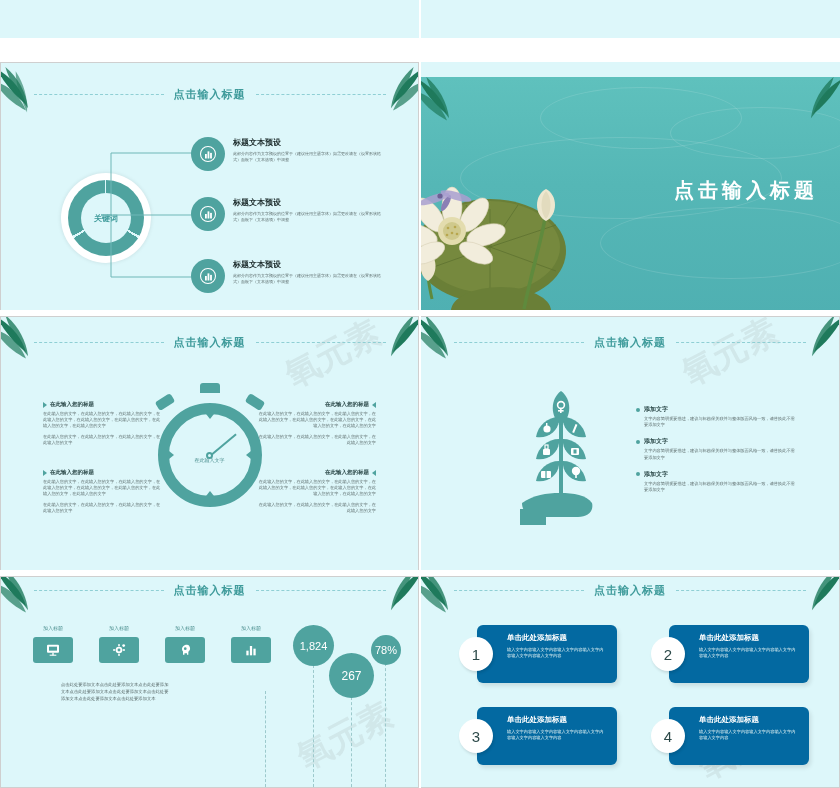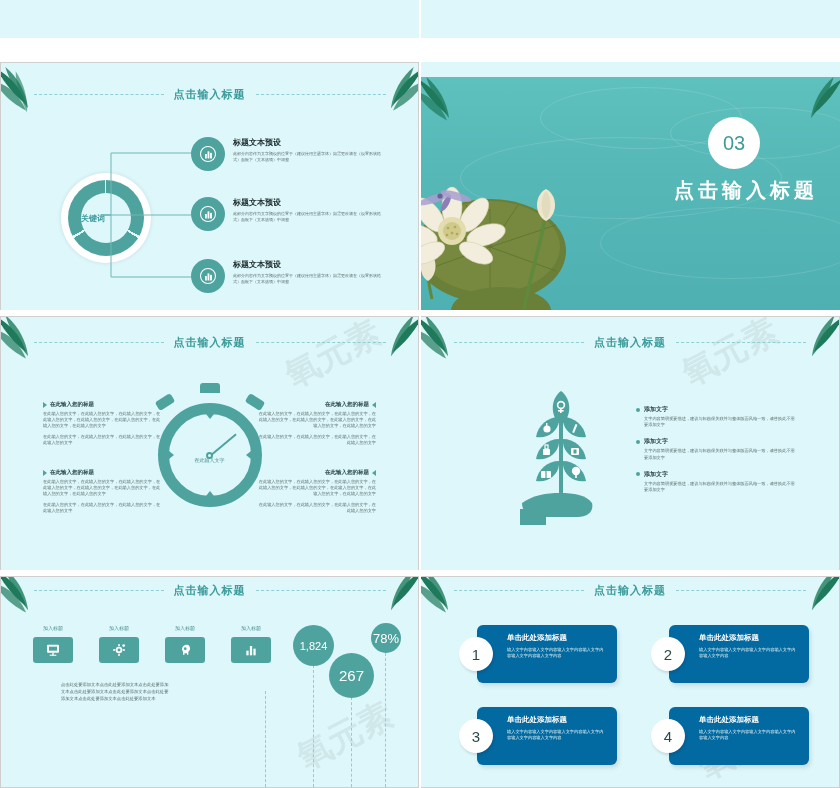--- a/index.html
+++ b/index.html
@@ -38,21 +38,21 @@
   #slideC .sec-title{top:24px;}
   .donutWrap{position:absolute;left:60px;top:164px;width:90px;height:90px;
              transform:translateY(-45px);}
   .donutOuter{position:absolute;inset:0;border-radius:50%;background:#ffffff;
               box-shadow:0 0 4px rgba(0,0,0,.10);}
   .donutRing{position:absolute;left:7px;top:7px;width:76px;height:76px;border-radius:50%;
     background:conic-gradient(#4fa39f 0deg 118deg,#ddf7fa 118deg 122deg,
                               #4fa39f 122deg 238deg,#ddf7fa 238deg 242deg,
                               #4fa39f 242deg 358deg,#ddf7fa 358deg 360deg);}
   .donutHole{position:absolute;left:20px;top:20px;width:50px;height:50px;border-radius:50%;
-             background:#ddf7fa;display:flex;align-items:center;justify-content:flex-start;}
+             background:#ddf7fa;display:flex;align-items:center;justify-content:center;}
   .donutHole span{color:#3f9b9b;font-size:8px;font-weight:bold;}
   .cRow{position:absolute;left:190px;display:flex;align-items:flex-start;gap:8px;}
   .cIcon{width:34px;height:34px;border-radius:50%;background:#4fa39f;flex:0 0 34px;
          display:flex;align-items:center;justify-content:center;}
   .cIcon svg{width:18px;height:18px;}
   .cTxt h4{margin:0;font-size:8px;color:#1c2b2b;font-weight:bold;}
   .cTxt p{margin:3px 0 0;font-size:4px;line-height:6px;color:#5e6e6e;width:150px;}
 
   
   #slideD{left:420px;top:62px;width:420px;height:253px;padding:0;background:#ddf7fa;}
@@ -318,21 +318,20 @@
         </g>
 
         <g transform="translate(40,44)">
           <ellipse cx="0" cy="0" rx="3" ry="9" fill="#8b7fb5" transform="rotate(28)"></ellipse>
           <ellipse cx="-12" cy="-4" rx="16" ry="4" fill="#a99fd0" opacity=".85" transform="rotate(-18 -12 -4)"></ellipse>
           <ellipse cx="10" cy="-7" rx="16" ry="4" fill="#a99fd0" opacity=".85" transform="rotate(16 10 -7)"></ellipse>
           <circle cx="-6" cy="-7" r="2.6" fill="#6d6095"></circle>
         </g>
       </svg>
 
-      <div class="secNum">03</div>
       <div class="secHead">点击输入标题</div>
     </div>
   </div>
 
   <div class="slide" id="slideE">
     <div class="bamboo" style="left:-6px;top:-2px;">
       <svg viewBox="0 0 60 60">
           <g fill="#1f7a5c">
         <path d="M2 2 C16 10 26 22 30 36 C22 30 10 18 2 2Z"></path>
         <path d="M10 0 C22 10 30 24 32 40 C24 30 14 14 10 0Z" opacity=".8"></path>
@@ -568,22 +567,22 @@
 
     <div class="gText">点击此处要添加文本点击此处要添加文本点击此处要添加文本点击此处要添加文本点击此处要添加文本点击此处要添加文本点击此处要添加文本点击此处要添加文本</div>
 
     <div class="bubbleArea">
       <div class="stem" style="left:34px;top:86px;height:96px"></div>
       <div class="stem" style="left:82px;top:60px;height:122px"></div>
       <div class="stem" style="left:120px;top:92px;height:90px"></div>
       <div class="stem" style="left:154px;top:48px;height:134px"></div>
 
       <div class="bub" style="left:62px;top:20px;width:41px;height:41px;font-size:11px">1,824</div>
-      <div class="bub" style="left:98px;top:48px;width:45px;height:45px;font-size:15px">267</div>
-      <div class="bub" style="left:140px;top:18px;width:30px;height:30px;font-size:13px">78%</div>
+      <div class="bub" style="left:98px;top:48px;width:45px;height:45px;font-size:12px">267</div>
+      <div class="bub" style="left:140px;top:30px;width:30px;height:30px;font-size:11px">78%</div>
     </div>
   </div>
 
   <div class="slide" id="slideH">
     <div class="bamboo" style="left:-6px;top:-8px;">
       <svg viewBox="0 0 60 60">
           <g fill="#1f7a5c">
         <path d="M2 2 C16 10 26 22 30 36 C22 30 10 18 2 2Z"></path>
         <path d="M10 0 C22 10 30 24 32 40 C24 30 14 14 10 0Z" opacity=".8"></path>
         <path d="M0 14 C14 18 24 28 30 42 C18 36 6 26 0 14Z" opacity=".7"></path>

